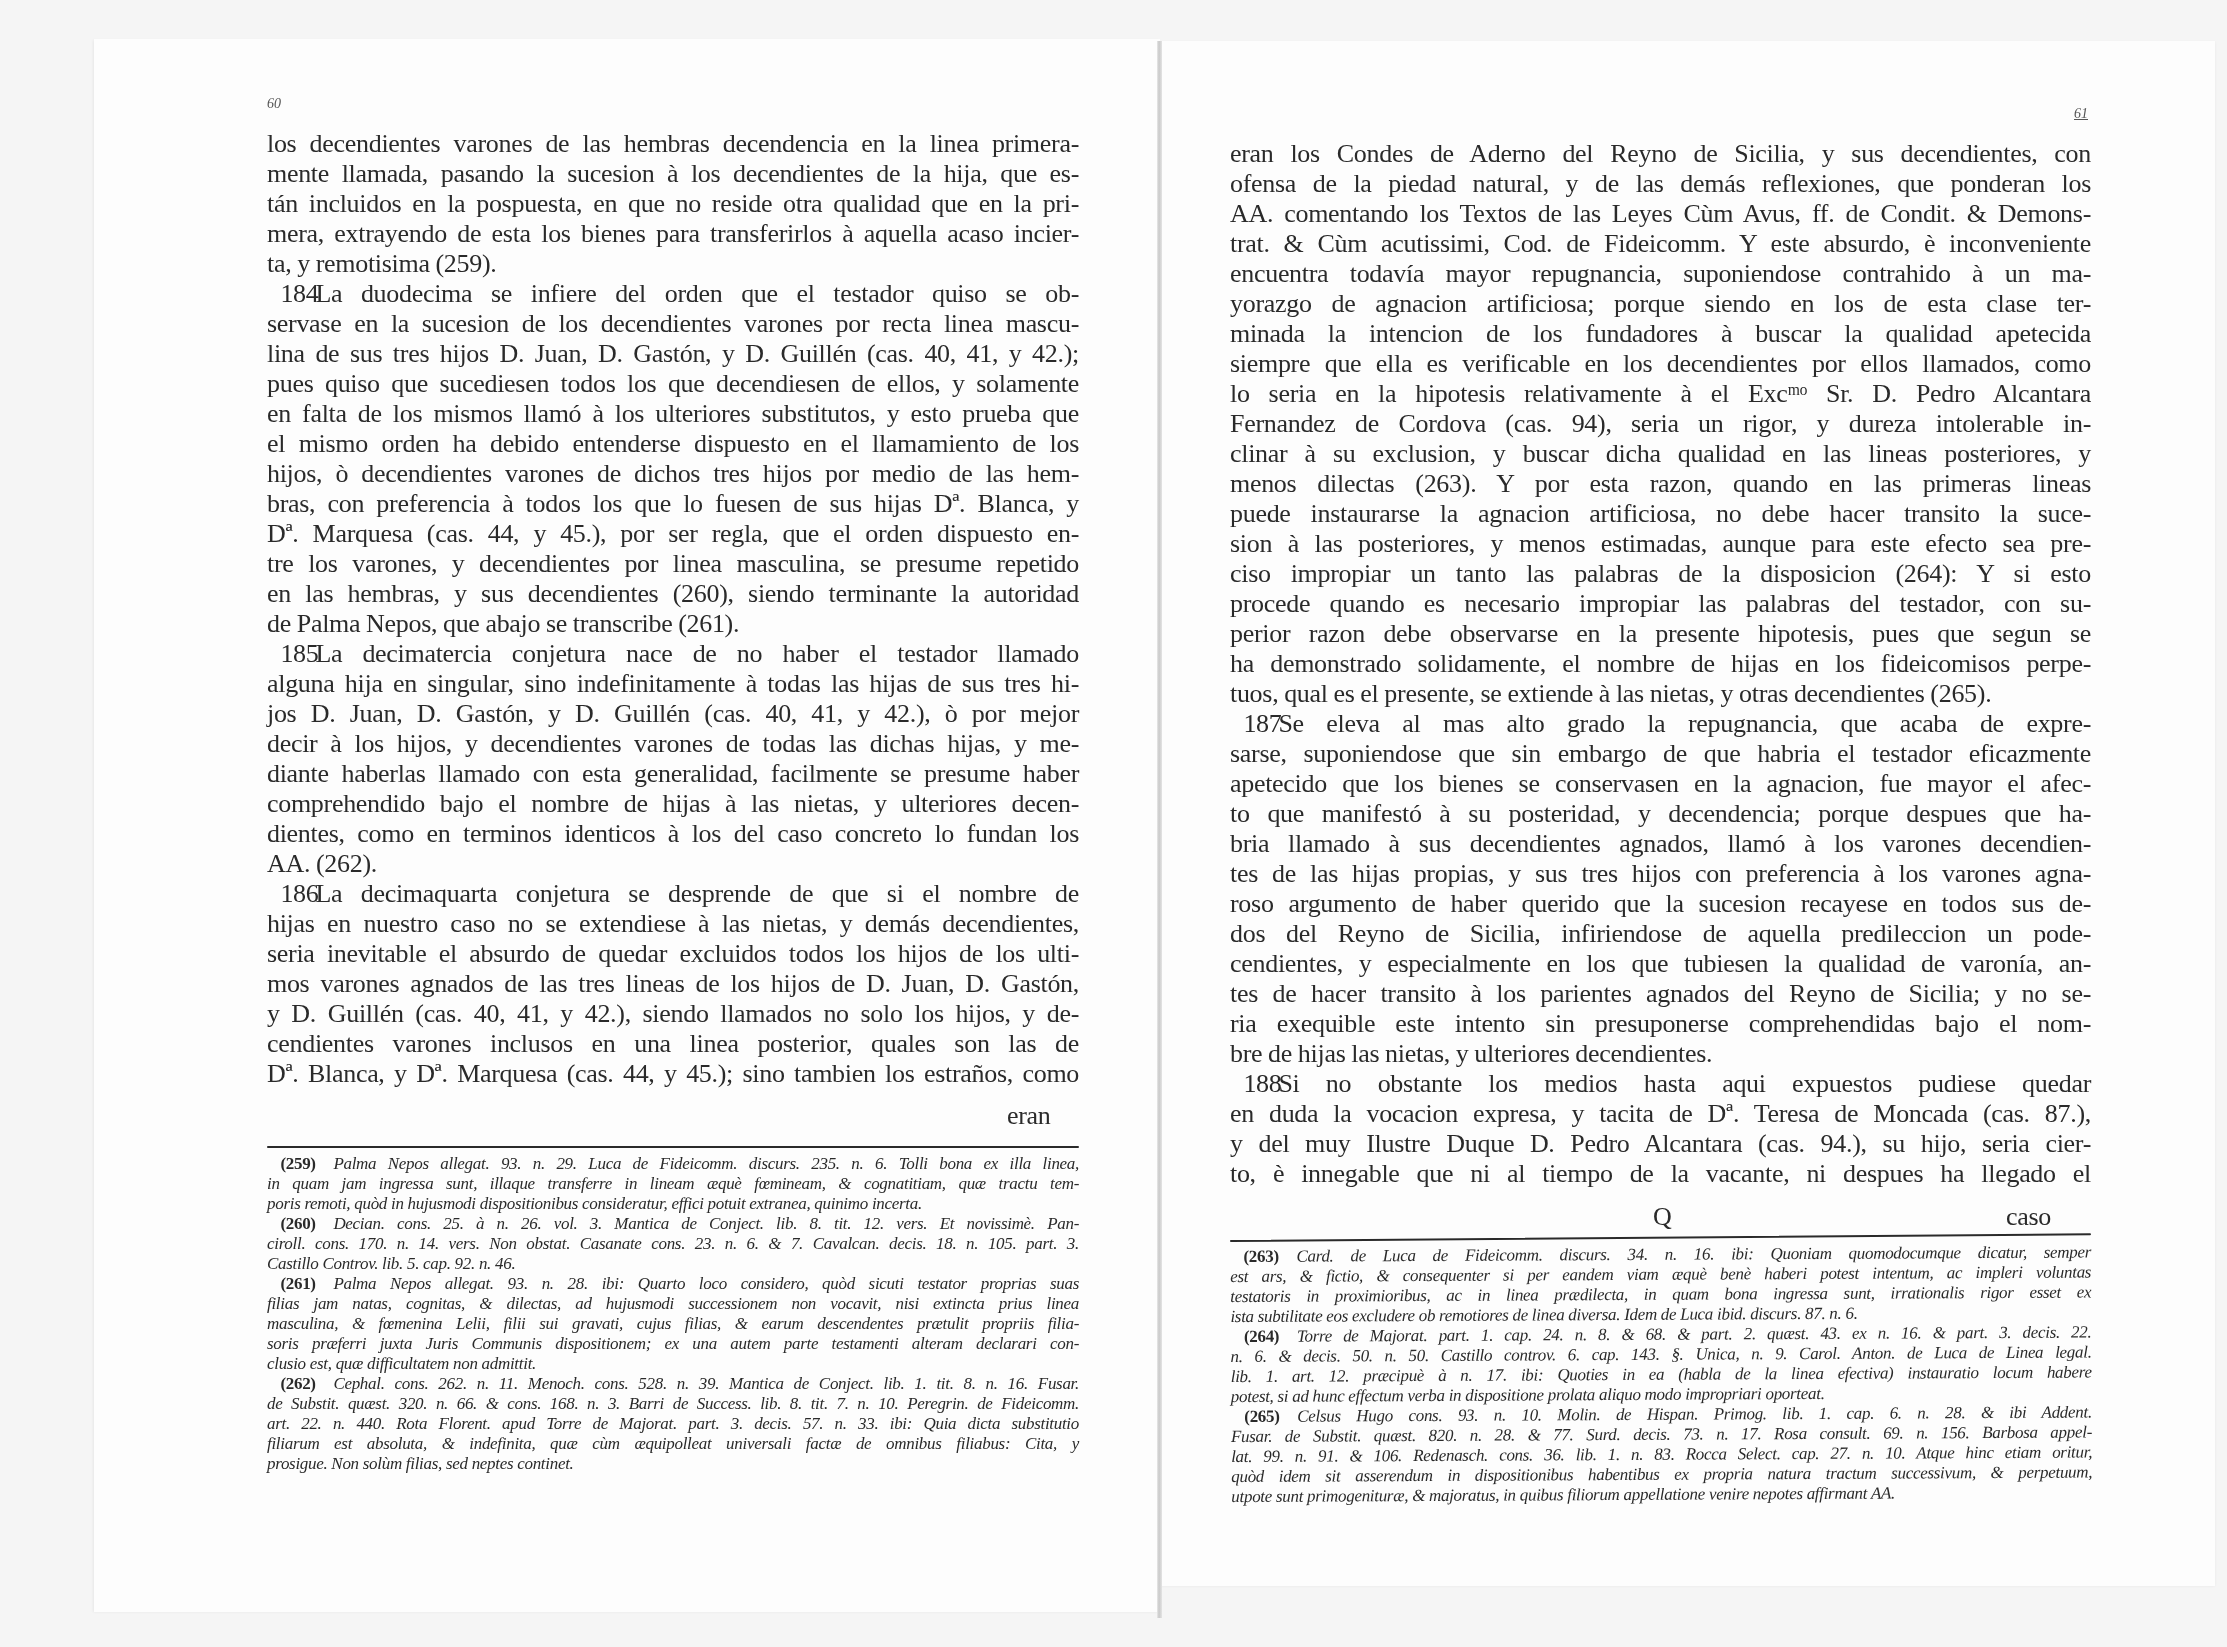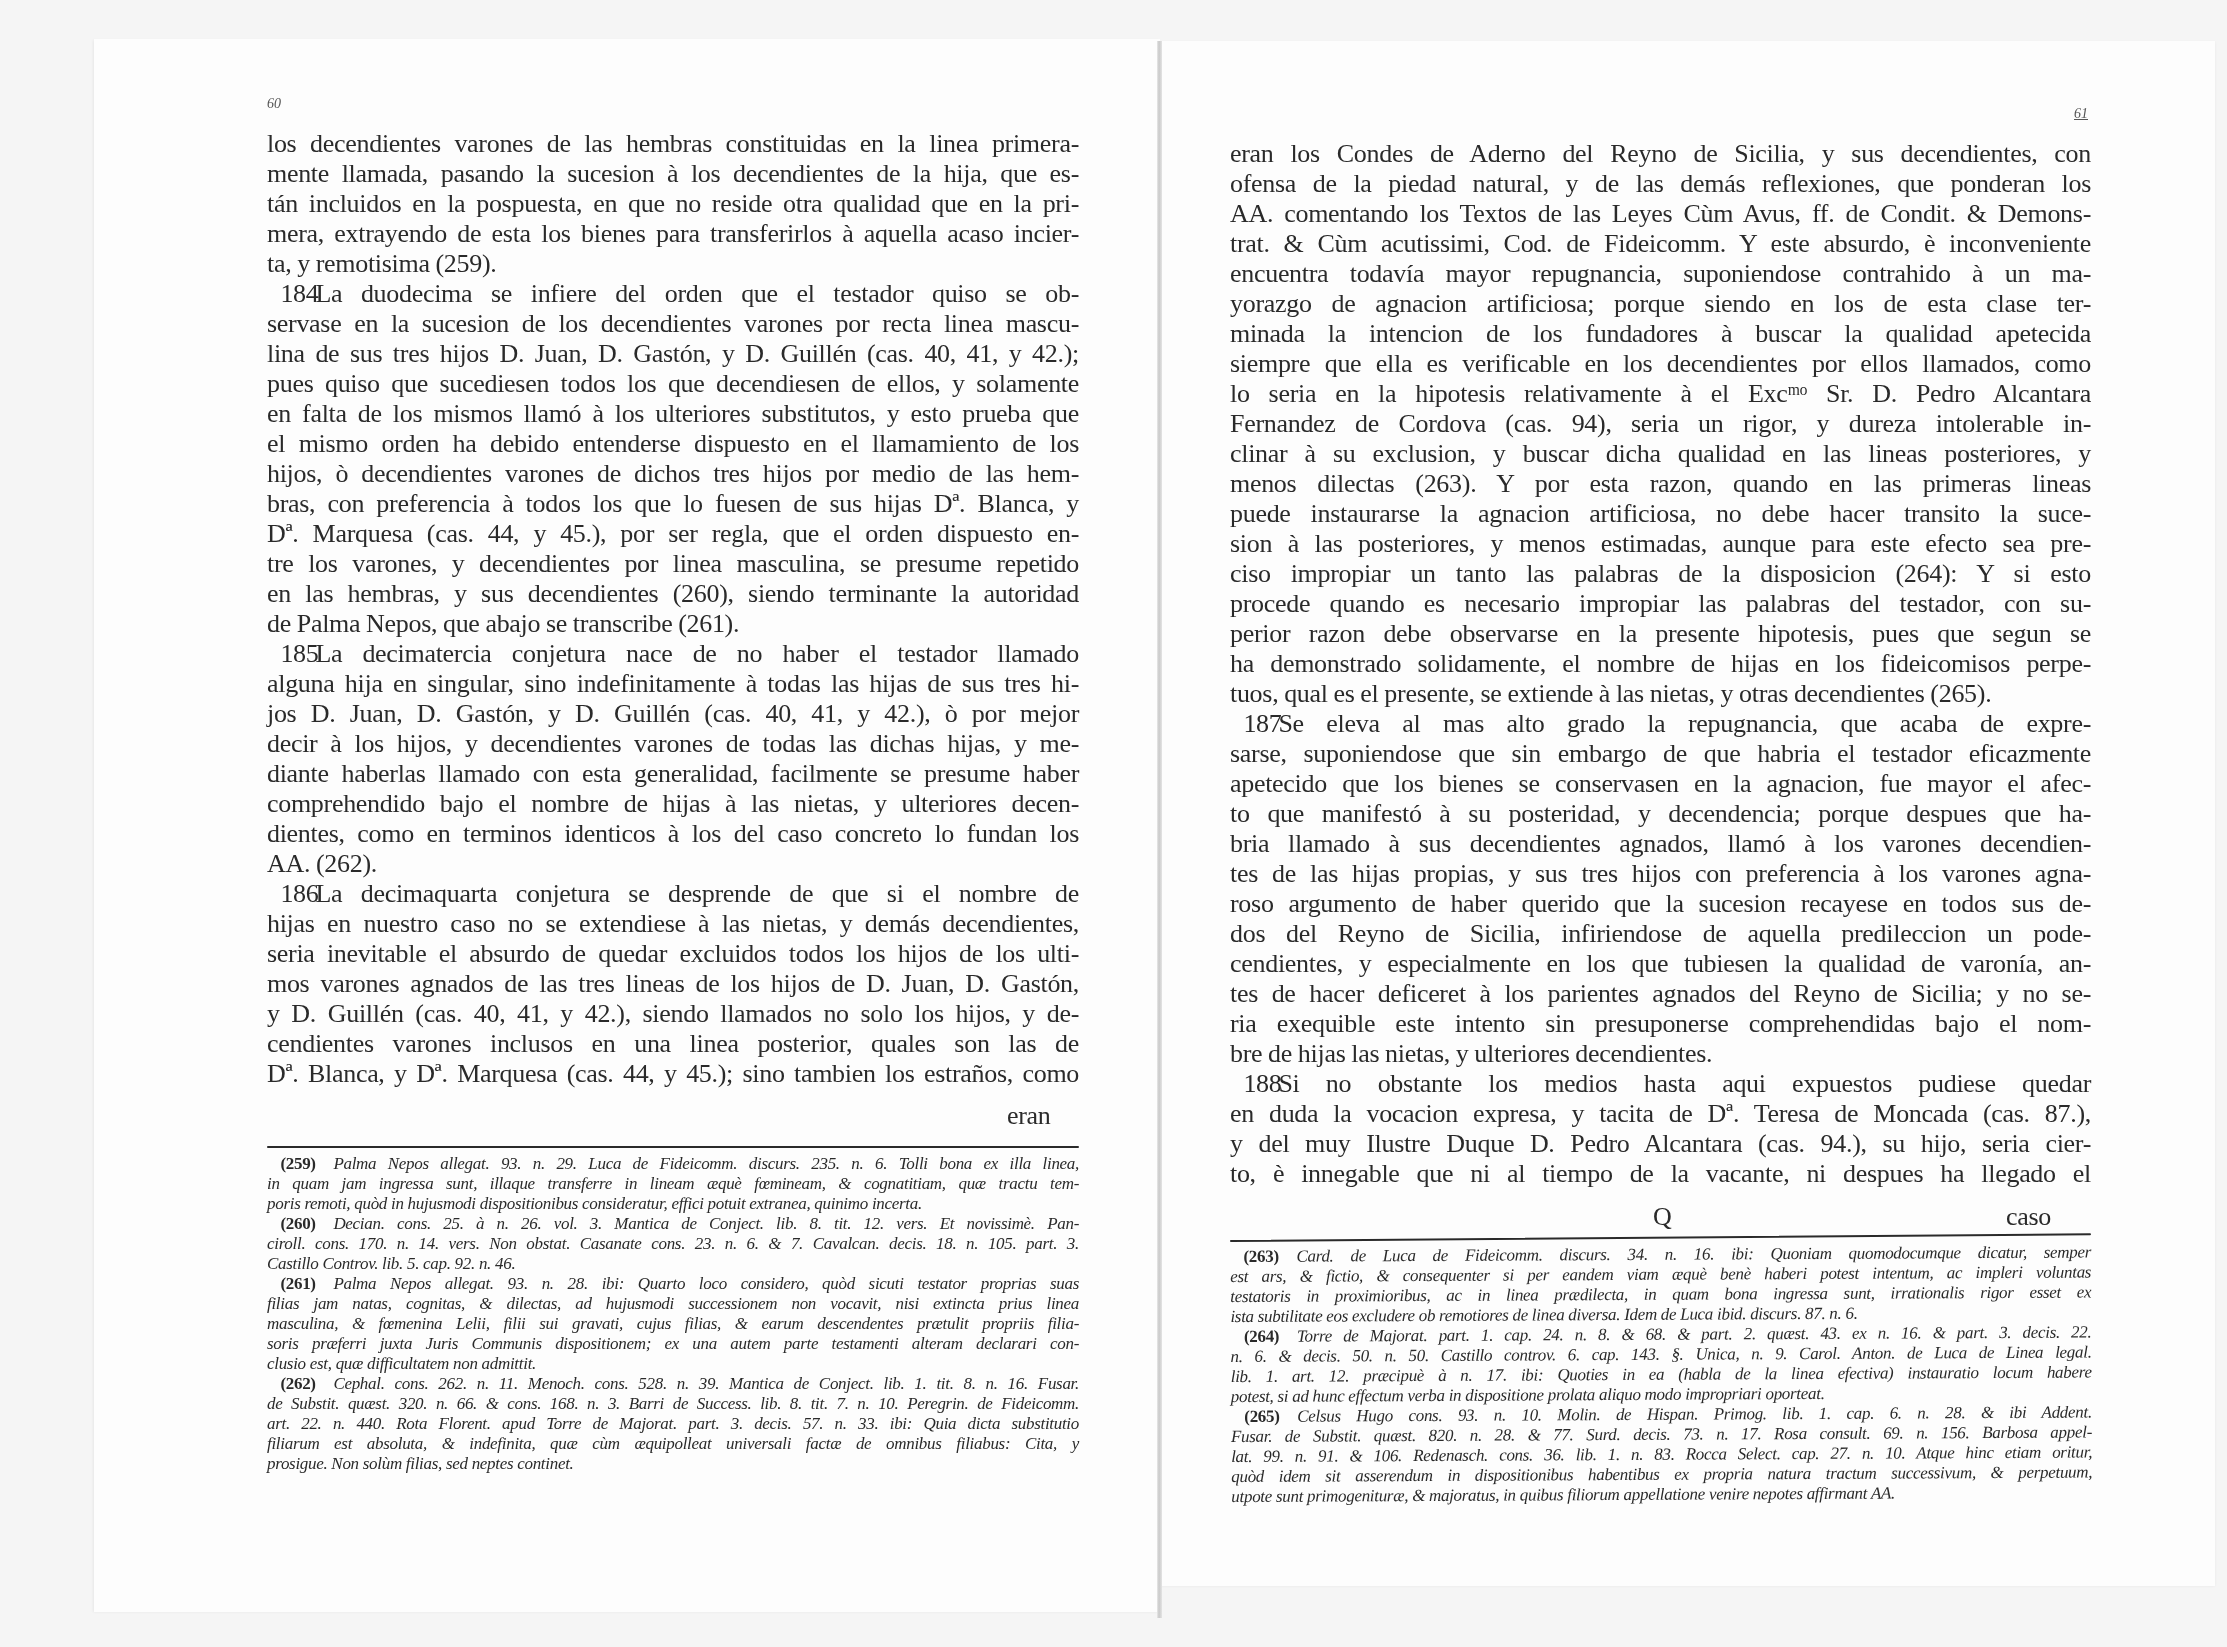--- a/index.html
+++ b/index.html
@@ -48,21 +48,21 @@
 </style>
 </head>
 <body>
 
 <div class="page" id="page-left"></div>
 <div class="page" id="page-right"></div>
 <div class="spine"></div>
 
 <div class="folio" style="left:267px; top:96px;">60</div>
 <div class="body-text" id="left-body" style="left:267px; top:129px; width:812px;">
-    <span class="line"><span>los decendientes varones de las hembras constituidas en la linea primera-</span></span>
+    <span class="line"><span>los decendientes varones de las hembras decendencia en la linea primera-</span></span>
     <span class="line"><span>mente llamada, pasando la sucesion à los decendientes de la hija, que es-</span></span>
     <span class="line"><span>tán incluidos en la pospuesta, en que no reside otra qualidad que en la pri-</span></span>
     <span class="line"><span>mera, extrayendo de esta los bienes para transferirlos à aquella acaso incier-</span></span>
     <span class="line last"><span>ta, y remotisima (259).</span></span>
     <span class="line"><span class="parnum">184</span><span>La duodecima se infiere del orden que el testador quiso se ob-</span></span>
     <span class="line"><span>servase en la sucesion de los decendientes varones por recta linea mascu-</span></span>
     <span class="line"><span>lina de sus tres hijos D. Juan, D. Gastón, y D. Guillén (cas. 40, 41, y 42.);</span></span>
     <span class="line"><span>pues quiso que sucediesen todos los que decendiesen de ellos, y solamente</span></span>
     <span class="line"><span>en falta de los mismos llamó à los ulteriores substitutos, y esto prueba que</span></span>
     <span class="line"><span>el mismo orden ha debido entenderse dispuesto en el llamamiento de los</span></span>
@@ -134,21 +134,21 @@
     <span class="line last"><span>tuos, qual es el presente, se extiende à las nietas, y otras decendientes (265).</span></span>
     <span class="line"><span class="parnum">187</span><span>Se eleva al mas alto grado la repugnancia, que acaba de expre-</span></span>
     <span class="line"><span>sarse, suponiendose que sin embargo de que habria el testador eficazmente</span></span>
     <span class="line"><span>apetecido que los bienes se conservasen en la agnacion, fue mayor el afec-</span></span>
     <span class="line"><span>to que manifestó à su posteridad, y decendencia; porque despues que ha-</span></span>
     <span class="line"><span>bria llamado à sus decendientes agnados, llamó à los varones decendien-</span></span>
     <span class="line"><span>tes de las hijas propias, y sus tres hijos con preferencia à los varones agna-</span></span>
     <span class="line"><span>roso argumento de haber querido que la sucesion recayese en todos sus de-</span></span>
     <span class="line"><span>dos del Reyno de Sicilia, infiriendose de aquella predileccion un pode-</span></span>
     <span class="line"><span>cendientes, y especialmente en los que tubiesen la qualidad de varonía, an-</span></span>
-    <span class="line"><span>tes de hacer deficeret à los parientes agnados del Reyno de Sicilia; y no se-</span></span>
+    <span class="line"><span>tes de hacer transito à los parientes agnados del Reyno de Sicilia; y no se-</span></span>
     <span class="line"><span>ria exequible este intento sin presuponerse comprehendidas bajo el nom-</span></span>
     <span class="line last"><span>bre de hijas las nietas, y ulteriores decendientes.</span></span>
     <span class="line"><span class="parnum">188</span><span>Si no obstante los medios hasta aqui expuestos pudiese quedar</span></span>
     <span class="line"><span>en duda la vocacion expresa, y tacita de Dª. Teresa de Moncada (cas. 87.),</span></span>
     <span class="line"><span>y del muy Ilustre Duque D. Pedro Alcantara (cas. 94.), su hijo, seria cier-</span></span>
     <span class="line"><span>to, è innegable que ni al tiempo de la vacante, ni despues ha llegado el</span></span>
   </div>
 <div class="body-text" style="left:1230px; top:1202px; width:861px; height:30px;">
   <span class="catch-q">Q</span>
   <span class="catch-w" style="right:40px;">caso</span>

